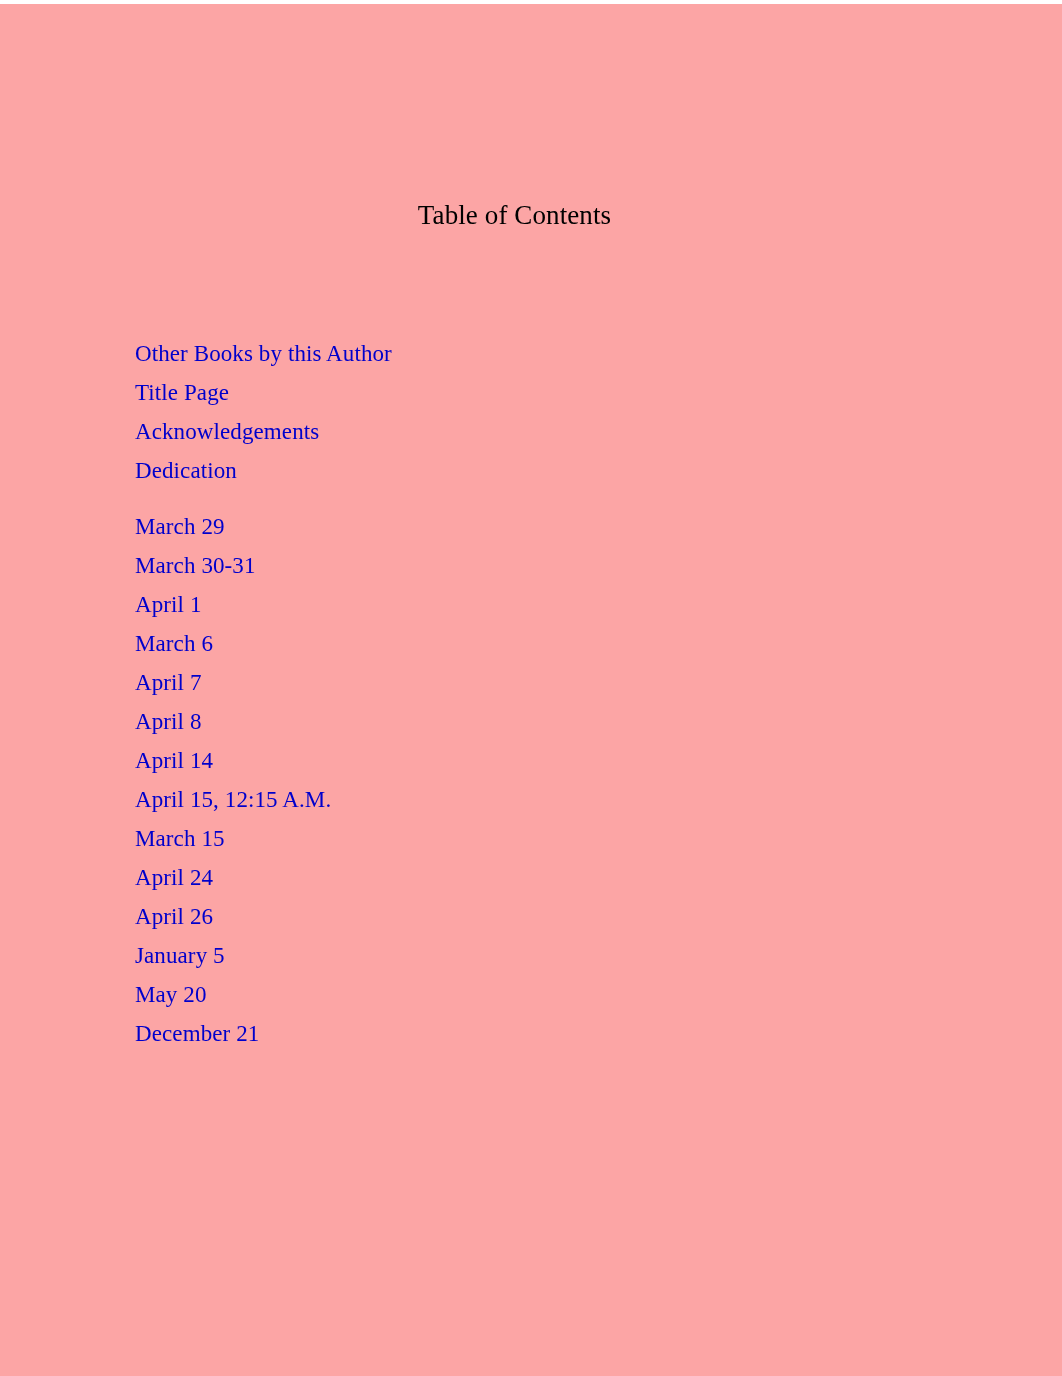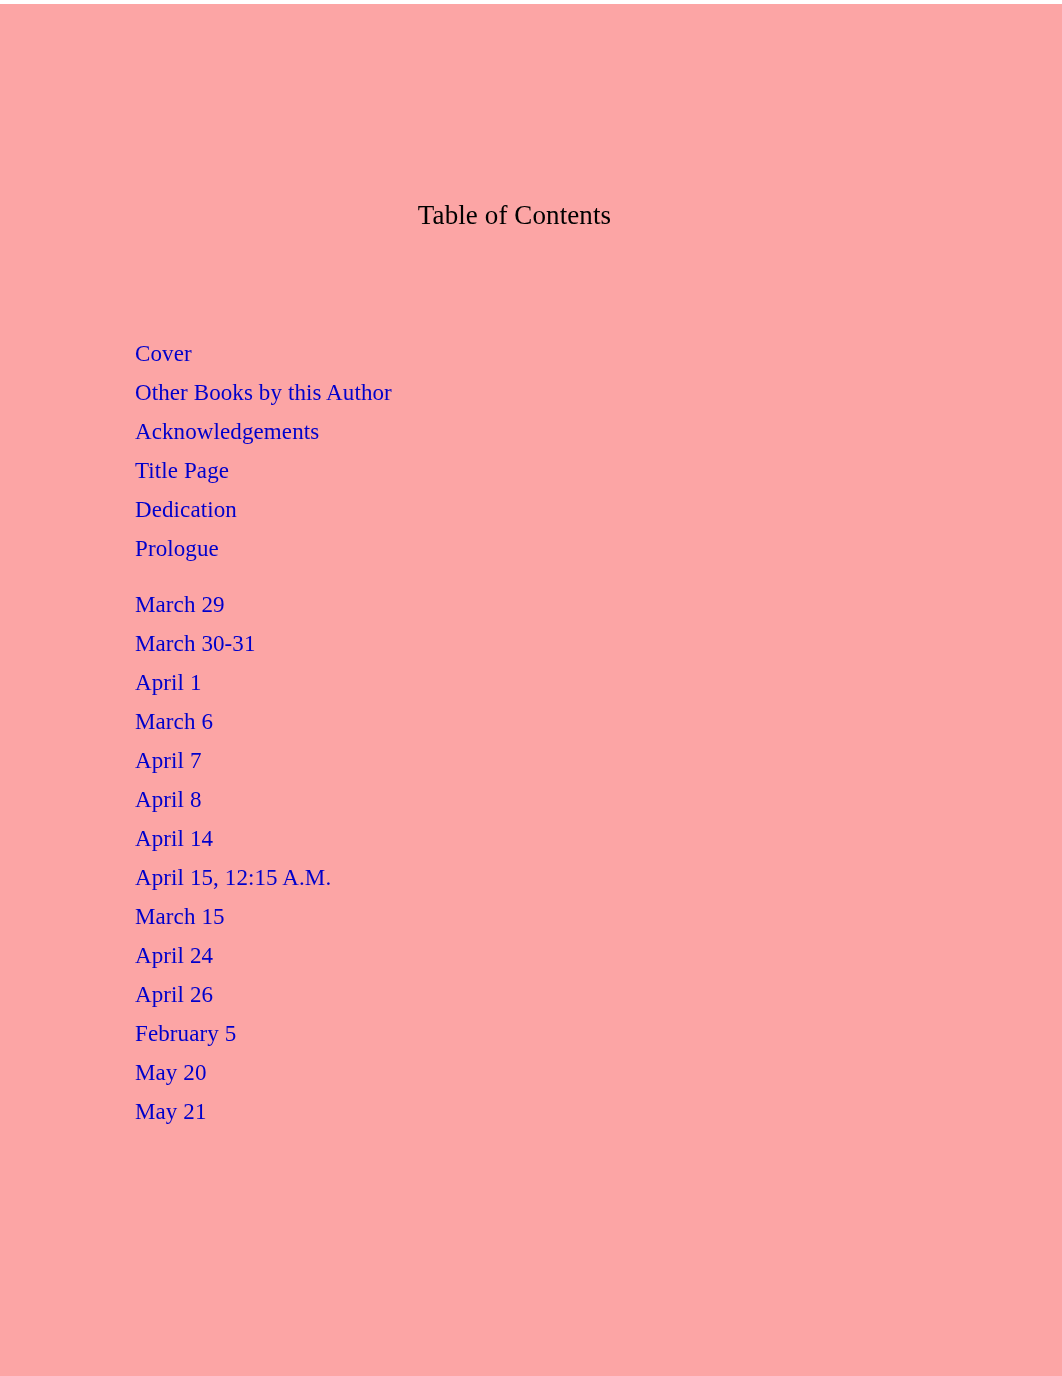--- a/index.html
+++ b/index.html
@@ -62,35 +62,33 @@
   }
 </style>
 </head>
 <body>
 
 <div class="page">
 
   <div class="toc-title">Table of Contents</div>
 
   <div class="toc-list" id="toc-list">
-      <div class="toc-entry"><a class="toc-link" href="#">Cover</a></div>
       <div class="toc-entry"><a class="toc-link" href="#">Other Books by this Author</a></div>
+      <div class="toc-entry"><a class="toc-link" href="#">Title Page</a></div>
       <div class="toc-entry"><a class="toc-link" href="#">Acknowledgements</a></div>
-      <div class="toc-entry"><a class="toc-link" href="#">Title Page</a></div>
       <div class="toc-entry"><a class="toc-link" href="#">Dedication</a></div>
-      <div class="toc-entry"><a class="toc-link" href="#">Prologue</a></div>
       <div class="toc-entry group-break"><a class="toc-link" href="#">March 29</a></div>
       <div class="toc-entry"><a class="toc-link" href="#">March 30-31</a></div>
       <div class="toc-entry"><a class="toc-link" href="#">April 1</a></div>
       <div class="toc-entry"><a class="toc-link" href="#">March 6</a></div>
       <div class="toc-entry"><a class="toc-link" href="#">April 7</a></div>
       <div class="toc-entry"><a class="toc-link" href="#">April 8</a></div>
       <div class="toc-entry"><a class="toc-link" href="#">April 14</a></div>
       <div class="toc-entry"><a class="toc-link" href="#">April 15, 12:15 A.M.</a></div>
       <div class="toc-entry"><a class="toc-link" href="#">March 15</a></div>
       <div class="toc-entry"><a class="toc-link" href="#">April 24</a></div>
       <div class="toc-entry"><a class="toc-link" href="#">April 26</a></div>
-      <div class="toc-entry"><a class="toc-link" href="#">February 5</a></div>
+      <div class="toc-entry"><a class="toc-link" href="#">January 5</a></div>
       <div class="toc-entry"><a class="toc-link" href="#">May 20</a></div>
-      <div class="toc-entry"><a class="toc-link" href="#">May 21</a></div>
+      <div class="toc-entry"><a class="toc-link" href="#">December 21</a></div>
     </div>
 
 </div>
 
 </body></html>

